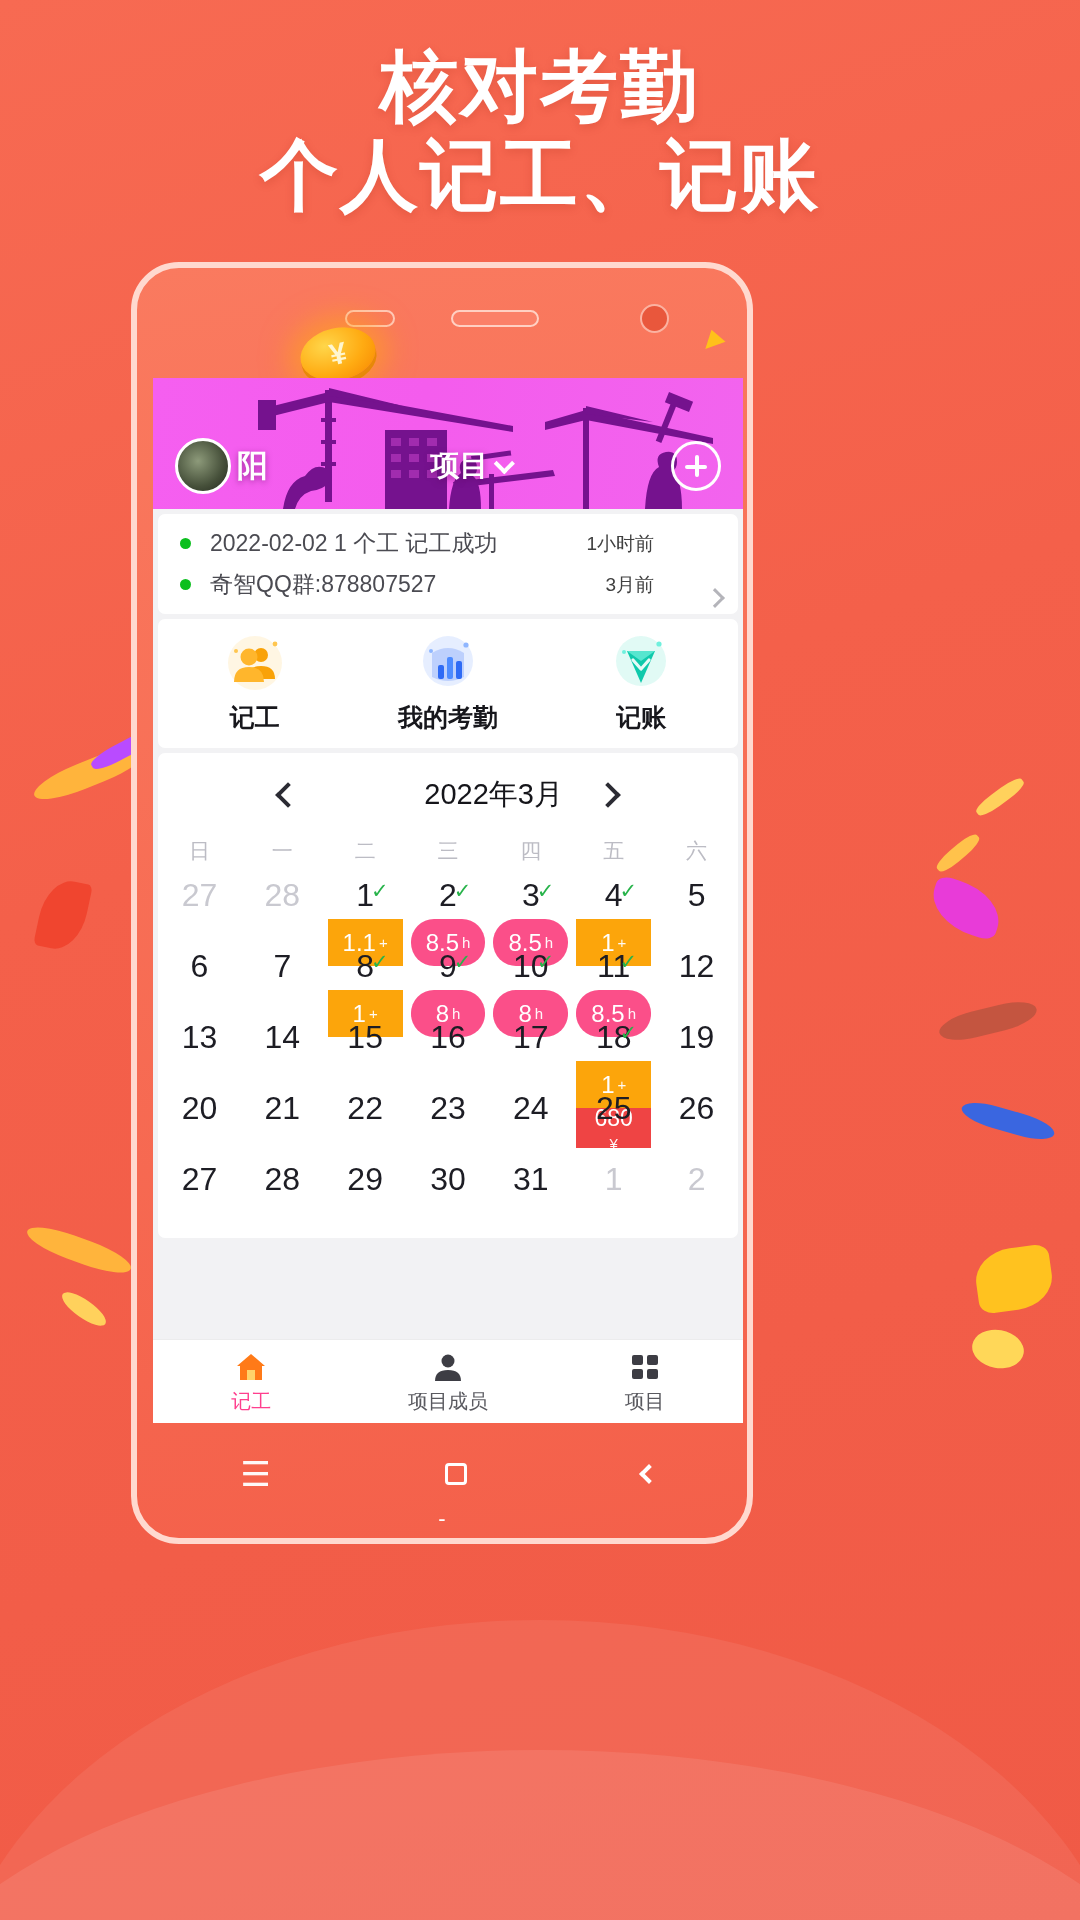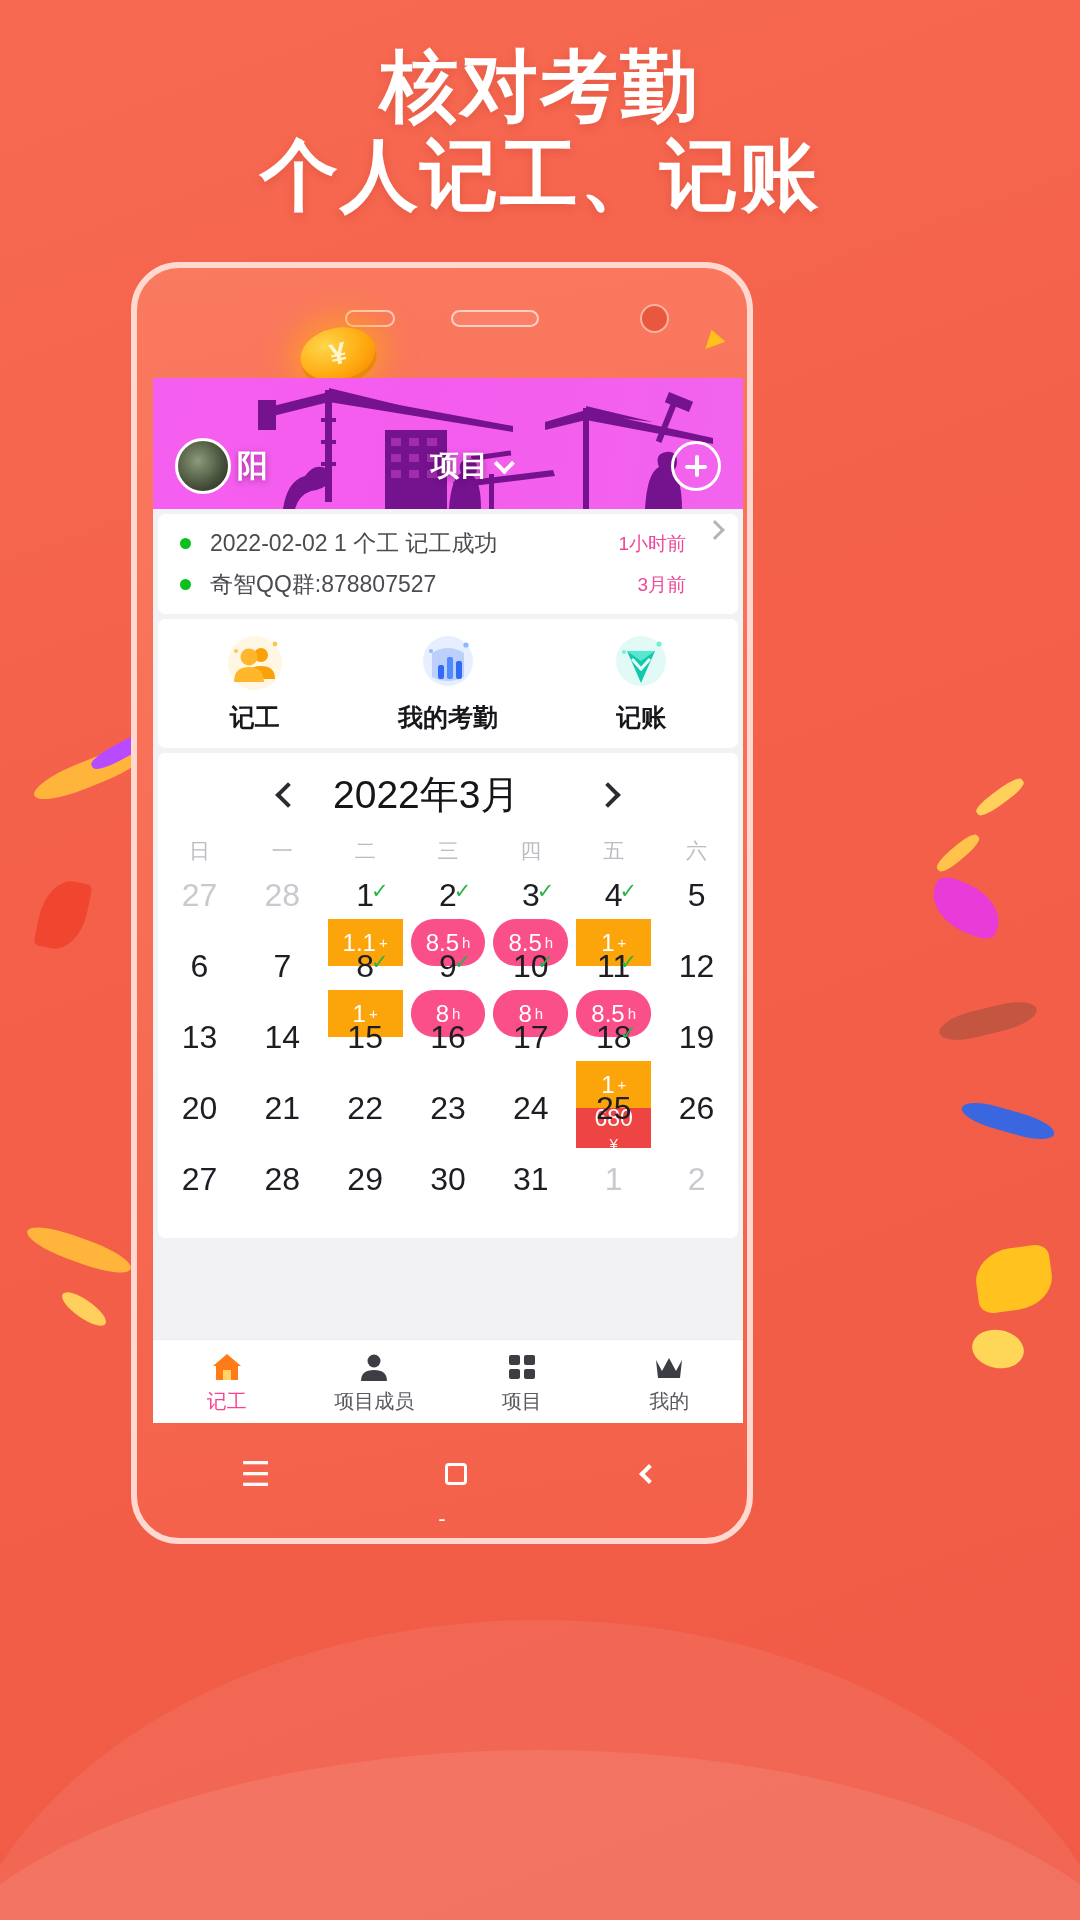--- a/index.html
+++ b/index.html
@@ -105,47 +105,47 @@
     position: relative; flex: none;
   }
   .plus-btn::before, .plus-btn::after {
     content: ""; position: absolute; background: #fff; border-radius: 2px;
   }
   .plus-btn::before { left: 11px; right: 11px; top: 21px; height: 4px; }
   .plus-btn::after { top: 11px; bottom: 11px; left: 21px; width: 4px; }
 
   
   .card { background: #fff; margin: 5px 5px 0 5px; border-radius: 7px; }
-  .notice { display: flex; align-items: flex-start; padding: 9px 0 9px 0; }
+  .notice { display: flex; align-items: flex-end; padding: 9px 0 9px 0; gap: 32px; }
   .notice-list { flex: 1; }
   .notice-row { display: flex; align-items: center; height: 41px; padding: 0 6px 0 22px; }
   .dot { width: 11px; height: 11px; border-radius: 50%; background: #0bbf1e; flex: none; margin-right: 19px; }
   .notice-text { flex: 1; font-size: 23px; color: #4b4b52; white-space: nowrap; }
-  .notice-time { font-size: 19px; color: #ec4899; white-space: nowrap; }
+  .notice-time { font-size: 19px; color: #404040; white-space: nowrap; }
   .notice-arrow {
     width: 46px; display: flex; align-items: center; justify-content: center; flex: none;
   }
   .chev-r { width: 14px; height: 14px; border-right: 3px solid #b4b4ba; border-top: 3px solid #b4b4ba;
             transform: rotate(45deg); }
 
   
   .quick { display: flex; padding: 16px 0 14px 0; }
   .q-item { flex: 1; display: flex; flex-direction: column; align-items: center; gap: 10px; }
   .q-ico { width: 56px; height: 56px; position: relative; }
   .q-label { font-size: 25px; font-weight: bold; color: #17171c; }
 
   
   .cal { background: #fff; margin: 5px 5px 0 5px; border-radius: 7px; padding: 6px 0 8px 0; }
   .cal-head { display: flex; align-items: center; justify-content: center; height: 72px; gap: 0; }
   .cal-nav { width: 90px; display: flex; align-items: center; justify-content: center; }
   .chev-l2 { width: 18px; height: 18px; border-left: 4px solid #2b2b33; border-bottom: 4px solid #2b2b33;
              transform: rotate(45deg); }
   .chev-r2 { width: 18px; height: 18px; border-right: 4px solid #2b2b33; border-top: 4px solid #2b2b33;
              transform: rotate(45deg); }
-  .cal-title { font-size: 39px; color: #15151a; min-width: 230px; text-align: left; }
+  .cal-title { font-size: 29px; color: #15151a; min-width: 230px; text-align: right; }
   .wk { display: grid; grid-template-columns: repeat(7,1fr); }
   .wk div { text-align: center; font-size: 21px; color: #bcbcc4; padding: 6px 0 10px 0; }
   .grid { display: grid; grid-template-columns: repeat(7,1fr); }
   .cell { height: 71px; position: relative; }
   .daynum {
     position: absolute; top: 2px; left: 0; width: 100%; text-align: center;
     font-size: 32px; color: #1d1d24;
   }
   .daynum.muted { color: #c9c9d0; }
   .tick {
@@ -545,28 +545,20 @@
         <div class="tab-ico">
           <svg width="30" height="30" viewBox="0 0 30 30">
             <rect x="2" y="3" width="11" height="10" rx="2" fill="#3d3d44"></rect>
             <rect x="17" y="3" width="11" height="10" rx="2" fill="#3d3d44"></rect>
             <rect x="2" y="17" width="11" height="10" rx="2" fill="#3d3d44"></rect>
             <rect x="17" y="17" width="11" height="10" rx="2" fill="#3d3d44"></rect>
           </svg>
         </div>
         <div class="tab-label">项目</div>
       </div>
-      <div class="tab">
-        <div class="tab-ico">
-          <svg width="32" height="28" viewBox="0 0 32 28">
-            <path d="M3 6 L9 17 L16 4 L23 17 L29 6 L27 24 L5 24 Z" fill="#3d3d44"></path>
-          </svg>
-        </div>
-        <div class="tab-label">我的</div>
-      </div>
     </div>
   </div>
 
   <div class="navbar">
     <span class="nb">☰</span>
     <span class="nb-sq"></span>
     <span class="nb-chev"></span>
   </div>
   <div class="nb-dash">-</div>
 </div>

